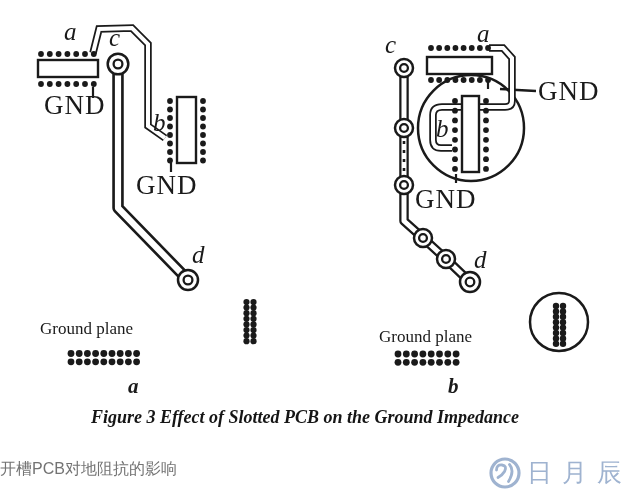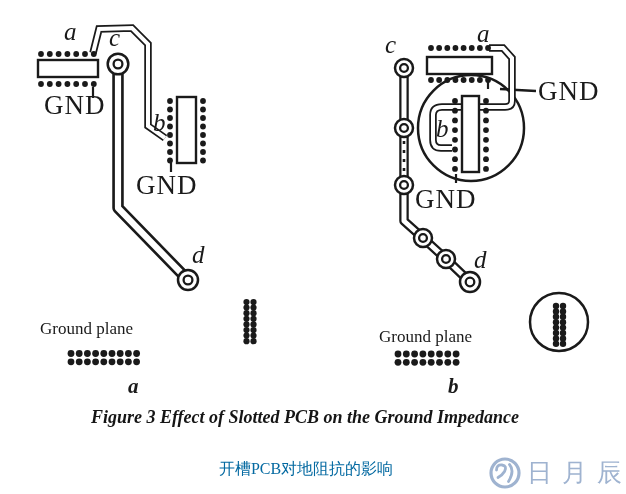--- a/index.html
+++ b/index.html
@@ -28,22 +28,22 @@
   .gp-lbl{font-family:"Liberation Serif",serif;font-size:17px;fill:#1a1a1a;}
   .panel-lbl{font-family:"Liberation Serif",serif;font-style:italic;font-weight:bold;font-size:21px;fill:#1a1a1a;}
 
   
   .caption-en{
     position:absolute;left:0;top:407px;width:578px;text-align:center;
     font-family:"Liberation Serif",serif;font-weight:bold;font-style:italic;
     font-size:18px;color:#151515;margin-left:16px;
   }
   .caption-zh{
-    position:absolute;left:0;top:459px;width:612px;text-align:center;
-    font-family:Liberation Serif, serif;font-size:16px;color:#0369a1;
+    position:absolute;left:0;top:459px;width:612px;text-align:left;
+    font-family:Liberation Sans, sans-serif;font-size:16px;color:#737373;
   }
   .watermark{
     position:absolute;left:488px;top:454px;height:38px;
     display:flex;align-items:center;gap:5px;color:#9fb3d0;
   }
   .watermark-text{
     font-family:"Liberation Serif",serif;font-size:25px;letter-spacing:10px;
     color:#9fb3d0;white-space:nowrap;line-height:34px;
   }
 </style>

